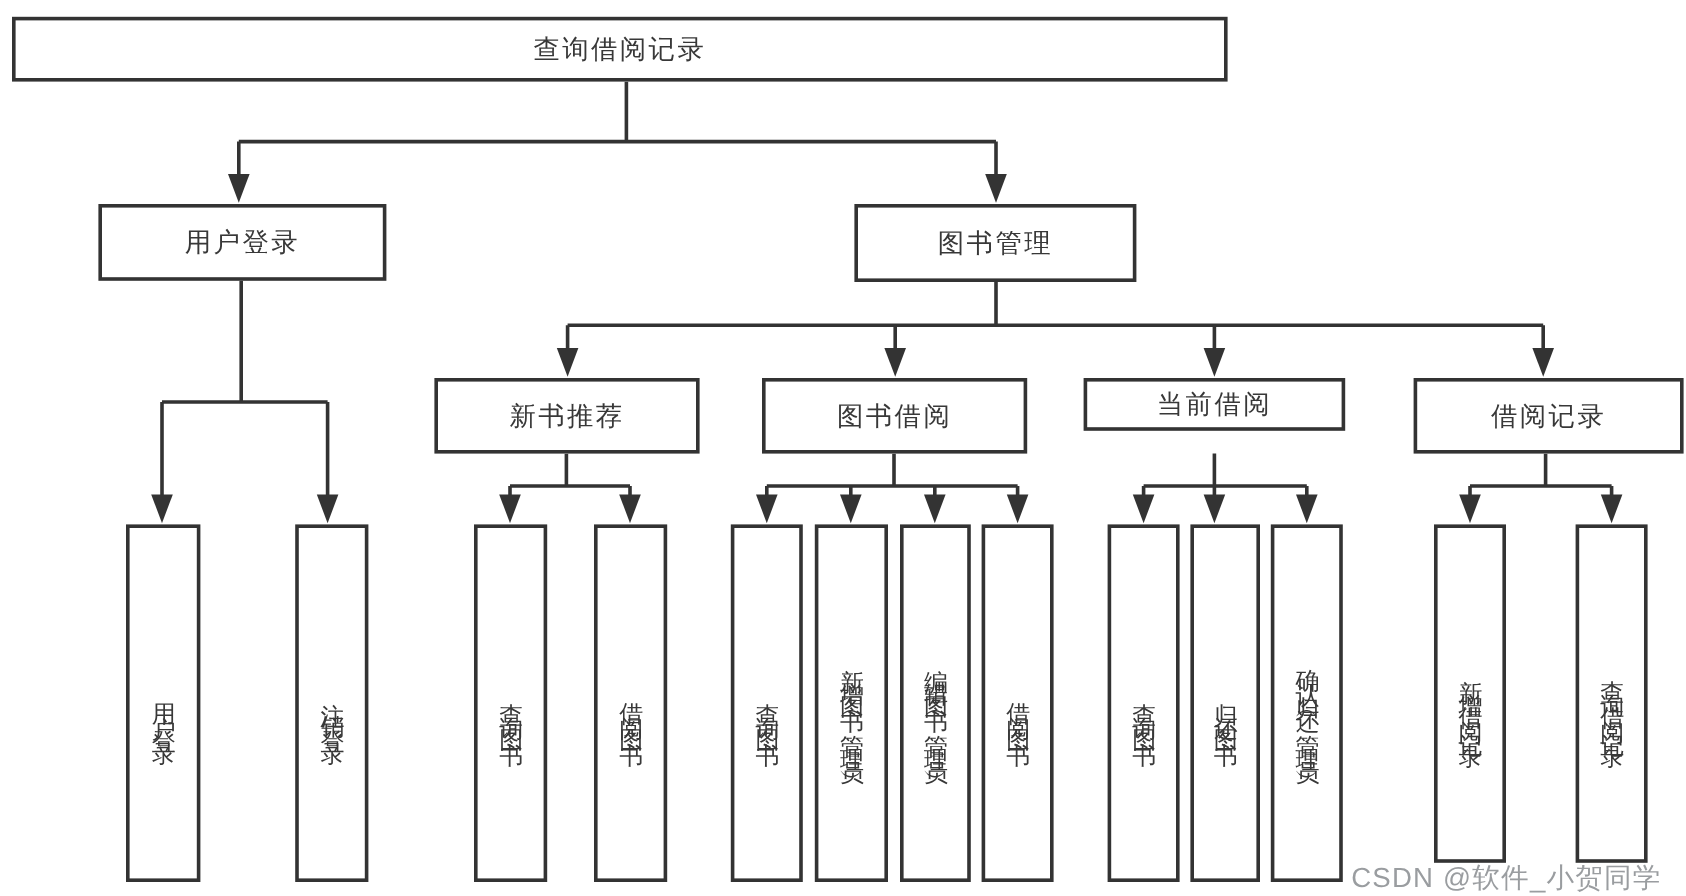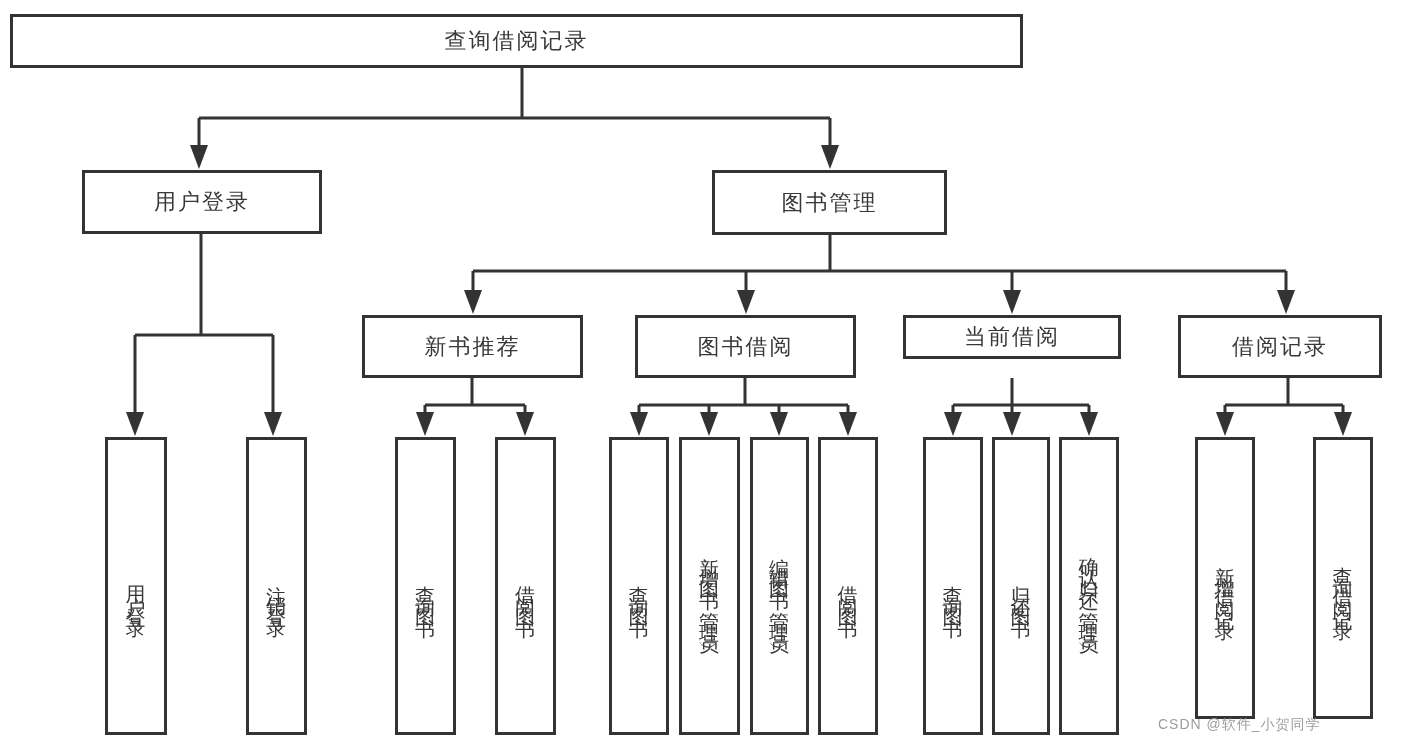--- a/index.html
+++ b/index.html
@@ -41,23 +41,23 @@
     text-orientation: mixed;
     font-size: 20px;
     line-height: 1;
     letter-spacing: 11px;
     padding-top: 11px; 
     color: var(--text);
     white-space: nowrap;
   }
   .watermark {
     position: absolute;
-    left: 1158px;
+    left: 1126px;
     top: 716px;
-    font-size: 14px;
+    font-size: 23px;
     letter-spacing: 1px;
     color: var(--watermark);
     white-space: nowrap;
   }
 </style>
 </head>
 <body>
 
 <div class="canvas">
 
@@ -110,21 +110,21 @@
 
   <div class="node" style="left:362px; top:315px; width:221px; height:63px;">
     <span class="hlabel">新书推荐</span>
   </div>
   <div class="node" style="left:635px; top:315px; width:221px; height:63px;justify-content:center;">
     <span class="hlabel">图书借阅</span>
   </div>
   <div class="node" style="left:903px; top:315px; width:218px; height:44px;">
     <span class="hlabel">当前借阅</span>
   </div>
-  <div class="node" style="left:1178px; top:315px; width:204px; height:63px;">
+  <div class="node" style="left:1178px; top:315px; width:225px; height:63px;">
     <span class="hlabel">借阅记录</span>
   </div>
 
   <div class="node" style="left:105px; top:437px; width:62px; height:298px;">
     <span class="vlabel">用户登录</span>
   </div>
   <div class="node" style="left:246px; top:437px; width:61px; height:298px;">
     <span class="vlabel">注销登录</span>
   </div>
 

